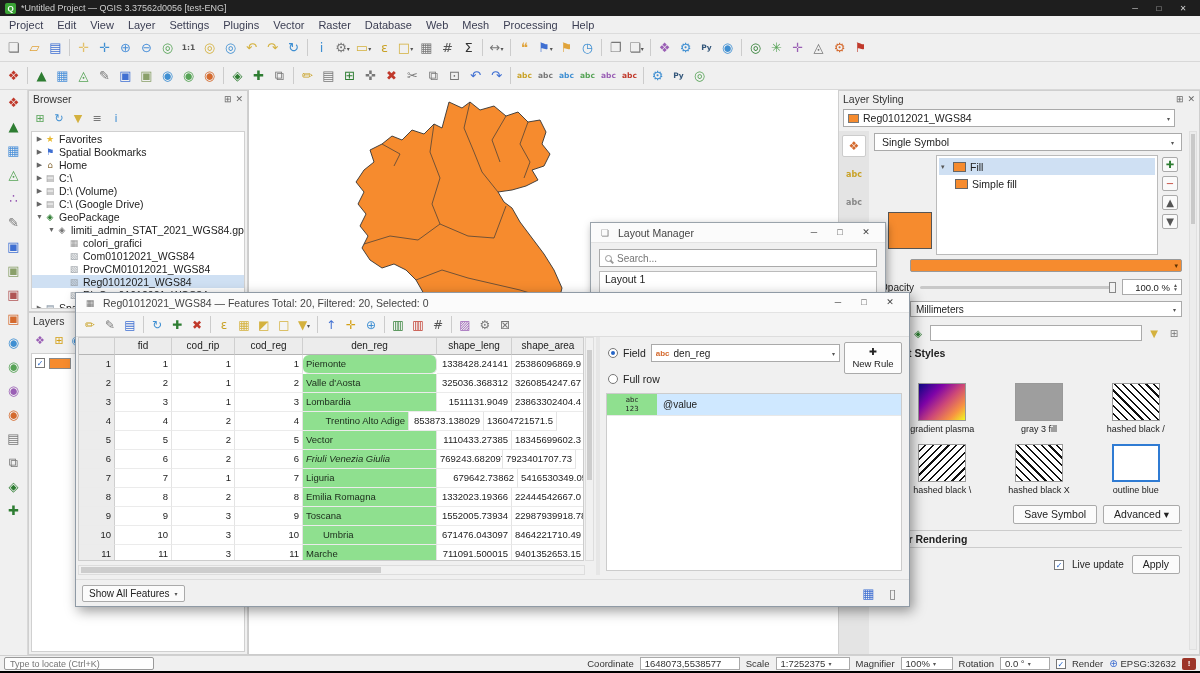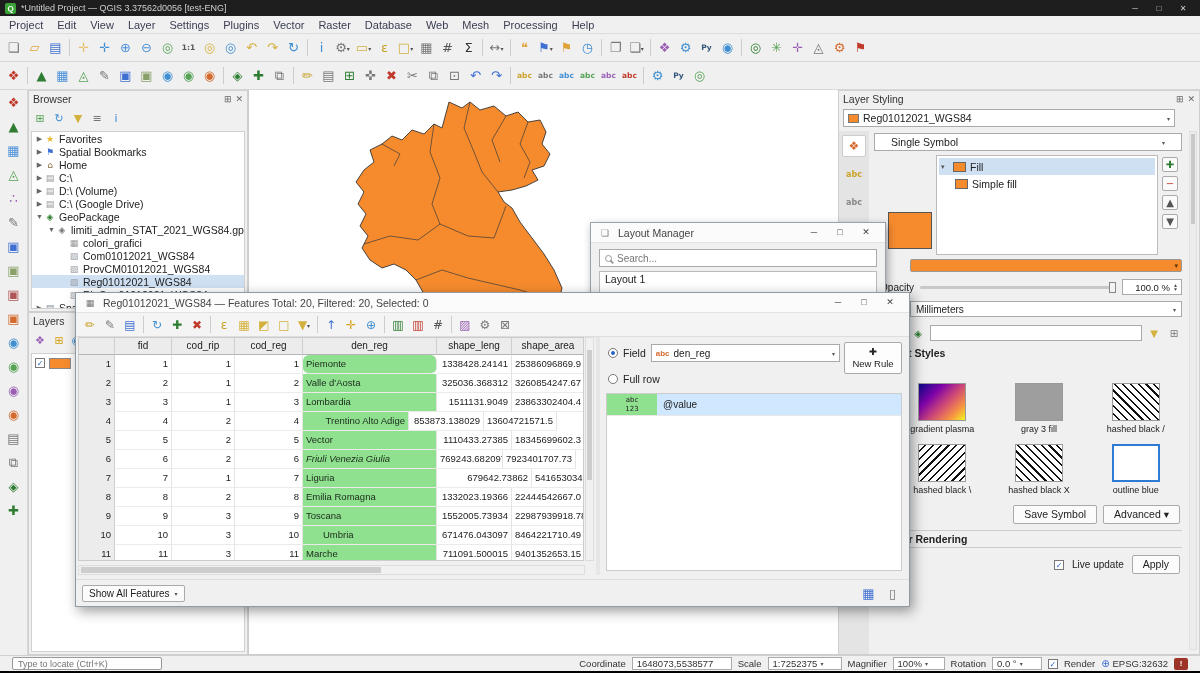--- a/index.html
+++ b/index.html
@@ -47,21 +47,21 @@
 .laycombo{position:absolute;left:4px;top:18px;right:24px;height:18px;background:#fff;border:1px solid #aaa;display:flex;align-items:center;gap:4px;padding:0 4px;font-size:10.5px}
 .laycombo .dd{margin-left:auto;align-self:center;line-height:normal}
 .minichip{width:11px;height:9px;background:var(--orange);border:1px solid #777;flex:0 0 auto}
 .tabstrip{position:absolute;left:0;top:40px;width:30px;bottom:0;background:#e4e4e4;display:flex;flex-direction:column;align-items:center;padding-top:4px;gap:6px}
 .tabstrip .tbi{width:24px;height:22px;font-size:12px}
 .tabstrip .tbi.sm{font-size:8px}
 .tabstrip .seltab{background:#fff;border:1px solid #ccc}
 .sscroll{position:absolute;right:2px;top:40px;width:8px;bottom:4px;background:#ececec;border:1px solid #e0e0e0}
 .sthumb{position:absolute;left:1px;right:1px;top:2px;height:90px;background:#c9c9c9}
 .scontent{position:absolute;left:30px;top:40px;right:12px;bottom:0;padding:2px 5px;font-size:10.5px}
-.rendcombo{height:18px;background:#fff;border:1px solid #aaa;display:flex;align-items:center;padding:0 16px;margin-bottom:4px}
+.rendcombo{height:18px;background:#fff;border:1px solid #aaa;display:flex;align-items:center;padding:0 7px;margin-bottom:4px}
 .rendcombo .dd,.unitcombo .dd{margin-left:auto;align-self:center;line-height:normal}
 .symrow{display:flex;height:100px;margin-bottom:4px}
 .sympreview-wrap{width:62px;position:relative;flex:0 0 auto}
 .sympreview{position:absolute;left:14px;bottom:6px;width:44px;height:37px;background:var(--orange);border:1px solid #555}
 .symtree{flex:1;background:#fff;border:1px solid #bbb;padding:2px;overflow:hidden}
 .strow{display:flex;align-items:center;height:17px;gap:4px;padding:0 2px}
 .strow.sel{background:#cfe0f3}
 .strow .exp{font-size:7px;color:#555;width:8px}
 .chip{width:13px;height:10px;background:var(--orange);border:1px solid #666;flex:0 0 auto}
 .symbtns{width:24px;display:flex;flex-direction:column;align-items:center;gap:4px;padding-top:2px;flex:0 0 auto}
@@ -130,21 +130,21 @@
 .badge{color:#d46a2e;font-size:8px;font-weight:bold}
 .newrule{position:absolute;right:4px;top:5px;width:58px;height:32px;background:#fdfdfd;border:1px solid #aaa;border-radius:2px;font-size:9.5px;text-align:center;padding-top:3px;line-height:12px}
 .rules{position:absolute;left:4px;right:4px;top:56px;bottom:4px;background:#fff;border:1px solid #ccc;overflow:hidden}
 .rule{display:flex;height:22px;align-items:stretch;border-bottom:1px solid #e8e8e8}
 .rprev{width:50px;background:var(--tgreen);font-size:7px;line-height:9px;text-align:center;padding-top:2px;font-family:"DejaVu Sans",sans-serif;color:#222}
 .rname{flex:1;background:var(--selblue);font-size:10px;display:flex;align-items:center;padding:0 6px}
 .wf{position:absolute;left:0;right:0;bottom:0;height:27px;border-top:1px solid #ddd;display:flex;align-items:center;padding:0 6px;gap:4px}
 .filterbtn{height:17px;background:#fbfbfb;border:1px solid #aaa;border-radius:2px;font-size:10px;padding:0 6px;display:flex;align-items:center;gap:5px}
 .wf .right{margin-left:auto;display:flex;gap:3px}
 
-.statusbar{position:absolute;left:0;top:655px;width:100%;height:16px;background:#f0f0f0;border-top:1px solid #d0d0d0;display:flex;align-items:center;gap:6px;padding:0 12px;font-size:9.5px;color:#333}
+.statusbar{position:absolute;left:0;top:655px;width:100%;height:16px;background:#f0f0f0;border-top:1px solid #d0d0d0;display:flex;align-items:center;gap:6px;padding:0 4px;font-size:9.5px;color:#333}
 .loc{width:150px;height:13px;border:1px solid #999;border-radius:2px;background:#fdfdfd;font-size:9px;color:#888;padding:0 5px;display:flex;align-items:center;outline:none}
 .flexsp{flex:1}
 .sbin{height:13px;background:#fff;border:1px solid #aaa;padding:0 4px;font-size:9.5px;display:flex;align-items:center;gap:3px;white-space:nowrap}
 .sblabel{white-space:nowrap}
 .msgicon{width:14px;height:12px;background:#9c3428;border-radius:2px;color:#fff;font-size:8px;text-align:center;line-height:12px;font-weight:bold}
 .crs{display:flex;align-items:center;gap:3px;font-size:9.5px;white-space:nowrap}
 .gicon{font-family:"DejaVu Sans",sans-serif;color:#3f6fd2;font-size:10px}
 </style>
 </head>
 <body>
@@ -655,21 +655,21 @@
           <div class="dc green" style="width: 134px; font-style: italic;">Friuli Venezia Giulia</div>
           <div class="dc num" style="width: 66px; text-align: right;">769243.682097</div>
           <div class="dc num" style="width: 73px;">7923401707.73</div>
         </div>
         <div class="drow">
           <div class="dc gut num" style="width: 36px;">7</div>
           <div class="dc num" style="width: 57px;">7</div>
           <div class="dc num" style="width: 63px;">1</div>
           <div class="dc num" style="width: 68px;">7</div>
           <div class="dc green" style="width: 134px;">Liguria</div>
-          <div class="dc num" style="width: 95px;">679642.73862</div>
+          <div class="dc num" style="width: 81px;">679642.73862</div>
           <div class="dc num" style="width: 73px;">5416530349.05</div>
         </div>
         <div class="drow">
           <div class="dc gut num" style="width: 36px;">8</div>
           <div class="dc num" style="width: 57px;">8</div>
           <div class="dc num" style="width: 63px;">2</div>
           <div class="dc num" style="width: 68px;">8</div>
           <div class="dc green" style="width: 134px;">Emilia Romagna</div>
           <div class="dc num" style="width: 75px;">1332023.19366</div>
           <div class="dc num" style="width: 73px;">22444542667.0</div>

